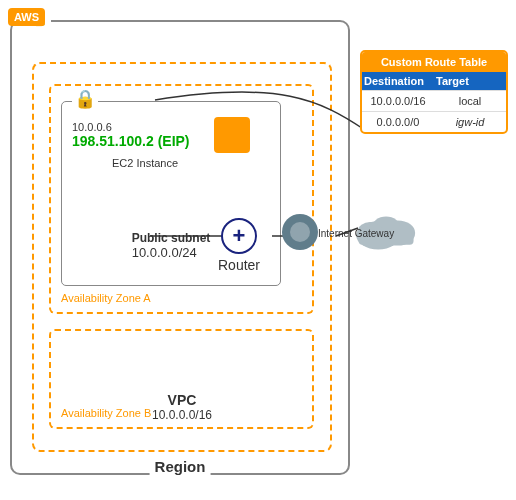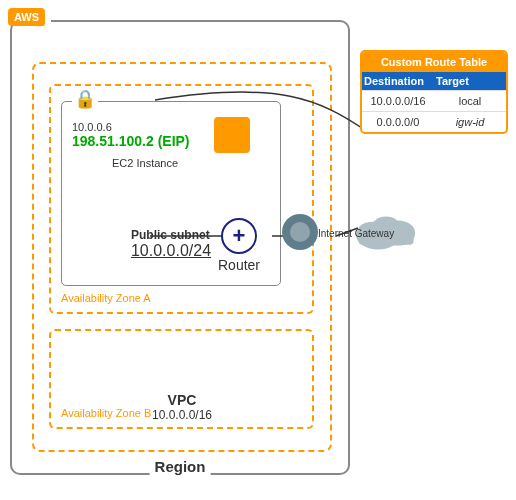--- a/index.html
+++ b/index.html
@@ -194,23 +194,22 @@
       white-space: nowrap;
     }
 
     .subnet-label {
       font-weight: bold;
       font-size: 12px;
       color: #333;
     }
 
     .subnet-cidr {
-      font-size: 16px;
-      color: #333;
-      text-decoration: underline;
+      font-size: 13px;
+      color: #333;
     }
 
     
     .router-container {
       position: absolute;
       top: 218px;
       left: 218px;
       display: flex;
       flex-direction: column;
       align-items: center;

